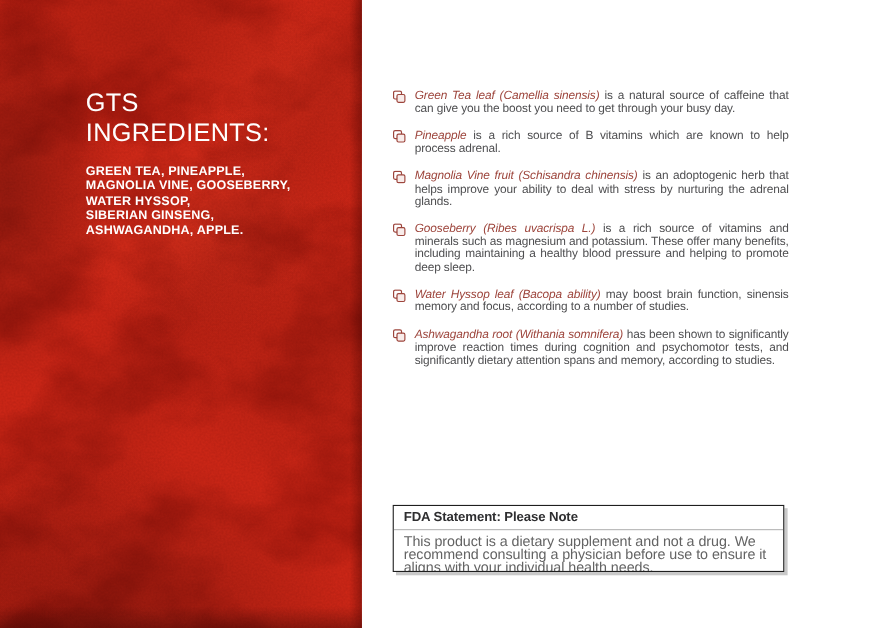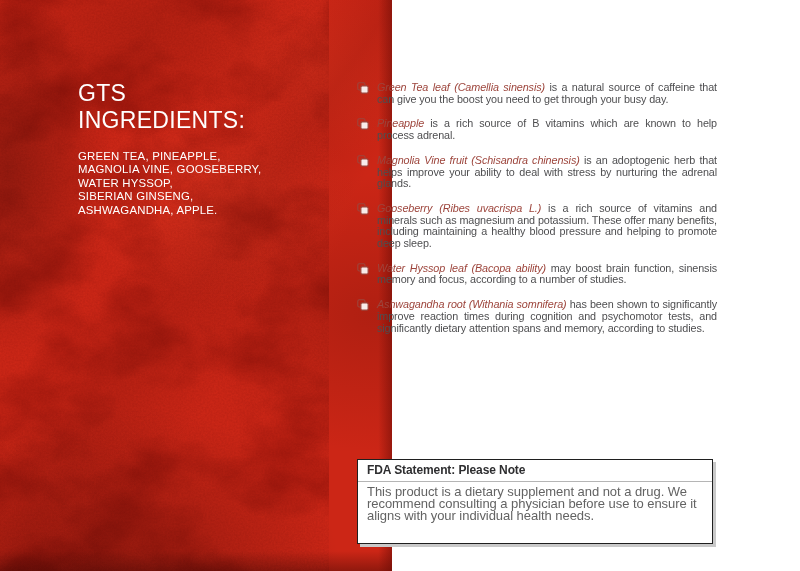--- a/index.html
+++ b/index.html
@@ -1,21 +1,21 @@
 <!DOCTYPE html>
 <html><head>
 <meta charset="utf-8">
 <style>
   html,body{margin:0;padding:0;background:#ffffff;}
   body{width:800px;height:571px;overflow:hidden;position:relative;
        font-family:"Liberation Sans","DejaVu Sans",sans-serif;}
 
   
   .red-panel{
-    position:absolute;left:0;top:0;width:392px;height:571px;overflow:hidden;
+    position:absolute;left:0;top:0;width:329px;height:571px;overflow:hidden;
     background-color:#cc2616;
     background-image:
       linear-gradient(to right, rgba(0,0,0,0) 96.5%, rgba(100,10,5,0.5) 100%),
       linear-gradient(to bottom, rgba(0,0,0,0) 96.5%, rgba(70,8,4,0.45) 100%),
       linear-gradient(125deg, rgba(0,0,0,0) 38%, rgba(120,15,8,0.22) 50%, rgba(0,0,0,0) 62%),
       radial-gradient(ellipse 150px 260px at 2% 30%, rgba(80,10,5,0.45), rgba(80,10,5,0) 70%),
       radial-gradient(ellipse 240px 160px at 38% 5%, rgba(140,22,10,0.40), rgba(140,22,10,0) 70%),
       radial-gradient(ellipse 320px 230px at 28% 100%, rgba(95,12,6,0.50), rgba(95,12,6,0) 72%),
       radial-gradient(ellipse 260px 200px at 95% 55%, rgba(130,20,10,0.38), rgba(130,20,10,0) 70%),
       radial-gradient(ellipse 200px 150px at 55% 35%, rgba(235,68,40,0.33), rgba(235,68,40,0) 70%),
@@ -23,36 +23,36 @@
   }
   .red-panel svg.texture{position:absolute;left:0;top:0;mix-blend-mode:multiply;}
 
   .red-content{position:absolute;left:78px;top:80px;width:230px;}
   .page-heading{
     margin:0;color:#ffffff;font-size:23px;line-height:26.5px;font-weight:400;
     letter-spacing:0.3px;white-space:pre-line;
   }
   .ingredients-summary{
     margin:17px 0 0 0;color:#ffffff;font-size:11.4px;line-height:13.4px;
-    font-weight:400;letter-spacing:0.2px;white-space:pre-line;
+    font-weight:700;letter-spacing:0.2px;white-space:pre-line;
   }
 
   
   .bullet-list{position:absolute;left:357px;top:82px;width:360px;}
   .bullet{display:flex;align-items:flex-start;margin-bottom:13px;}
   .bicon{flex:0 0 auto;width:12px;height:12px;margin:0 8px 0 0;display:block;}
   .btext{
     margin:0;flex:1 1 auto;text-align:justify;
     font-size:10.8px;line-height:11.7px;letter-spacing:-0.1px;color:#4e4e50;
   }
   .lead{color:#9d453c;font-style:italic;}
 
   
   .fda-box{
-    position:absolute;left:357px;top:459px;width:356px;height:85px;
+    position:absolute;left:357px;top:459px;width:356px;height:61px;
     box-sizing:border-box;border:1px solid #1f1f1f;background:#ffffff;
     box-shadow:3px 3px 0 #c9c9c9;
     padding:4px 9px 4px 9px;overflow:hidden;
   }
   .fda-heading{margin:0;font-size:12px;line-height:12.8px;font-weight:bold;
     color:#2e2e30;letter-spacing:-0.1px;}
   .fda-body{margin:0;font-size:11.4px;line-height:12.6px;color:#424244;
     letter-spacing:-0.1px;}
   .fda-divider{border:none;border-top:1px solid #b5b5b5;margin:4px -9px 4px -9px;}
   .fda-note{margin:0;font-size:13px;line-height:12.3px;color:#636363;

